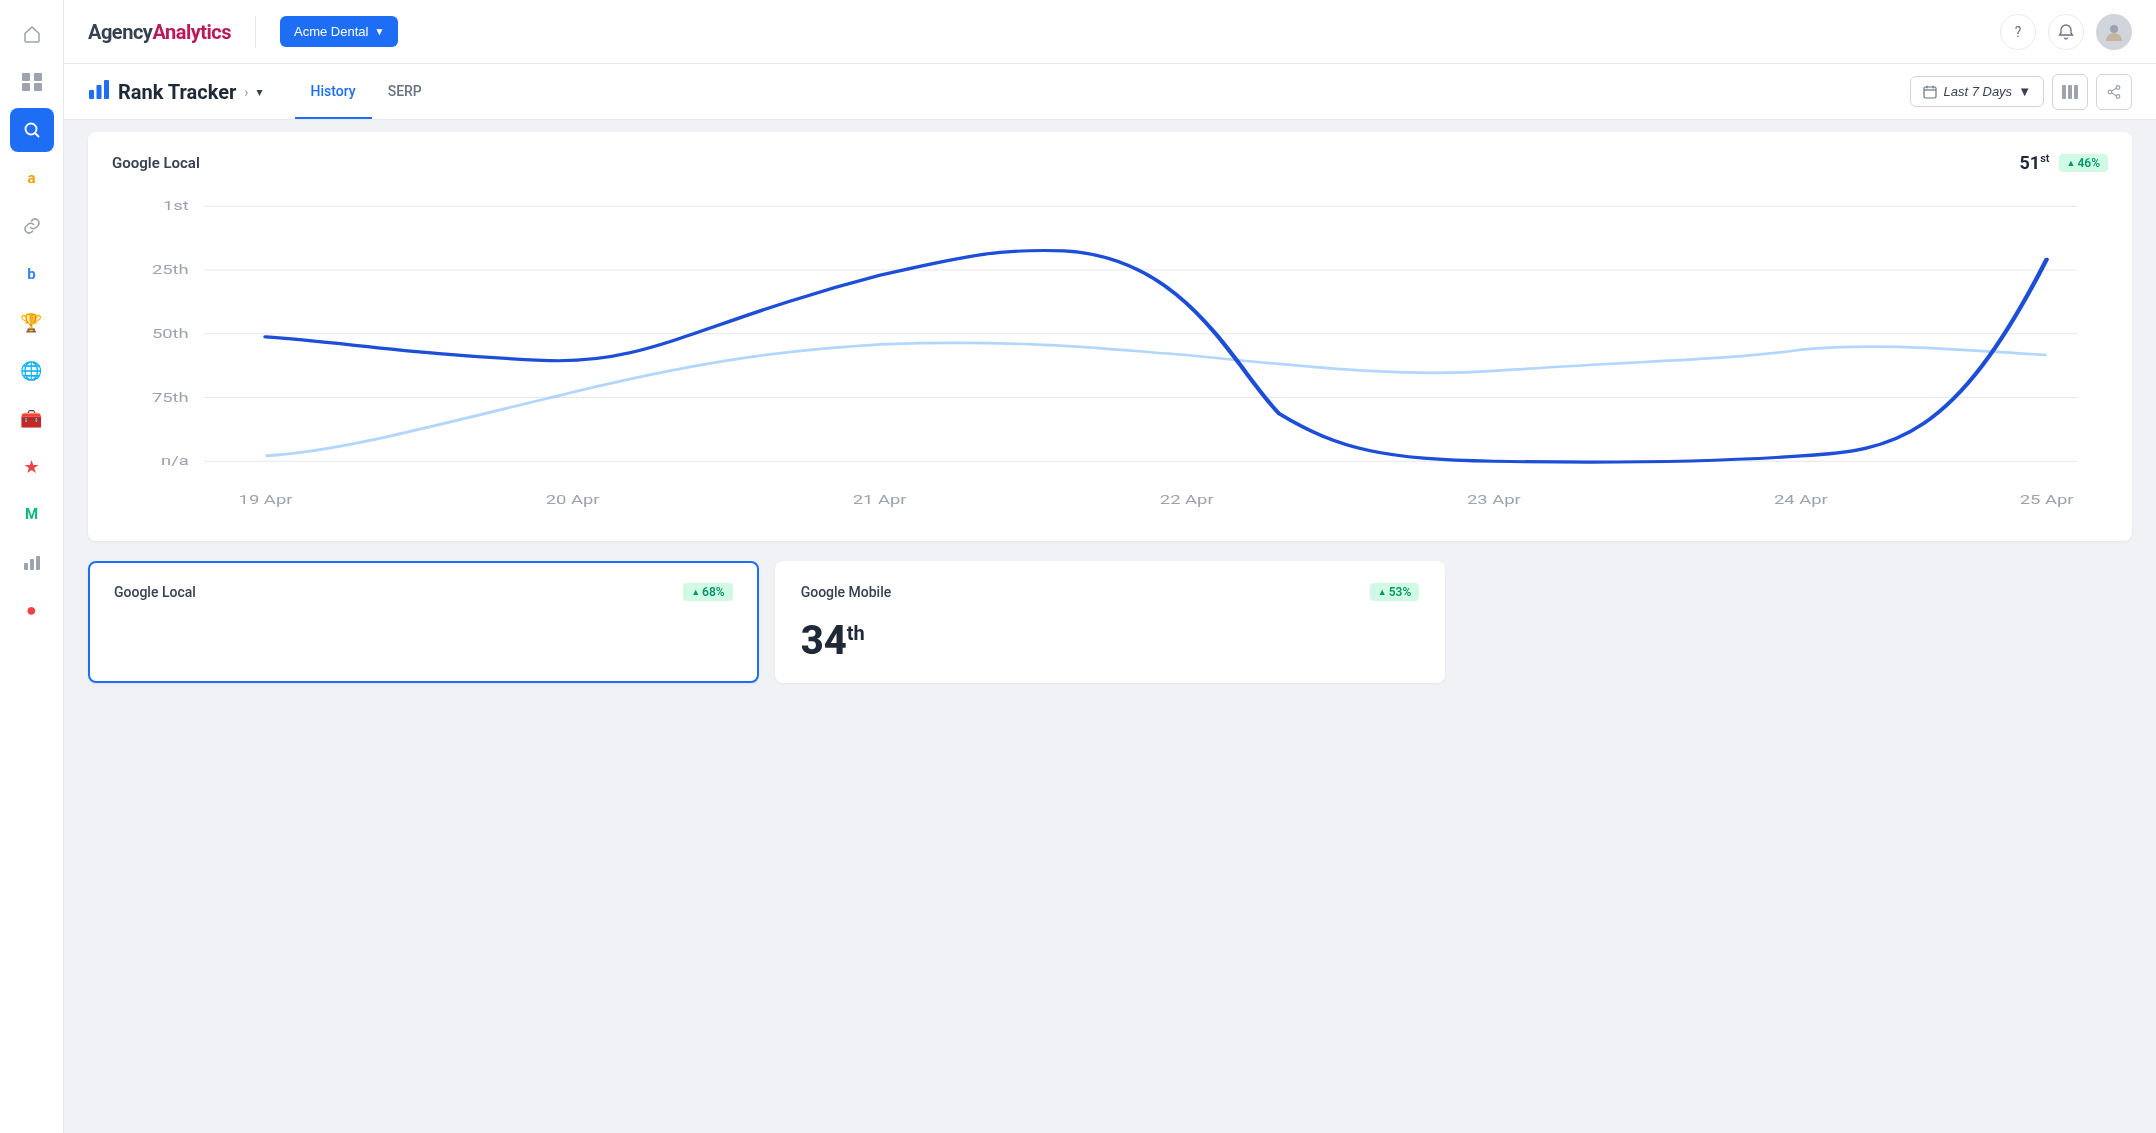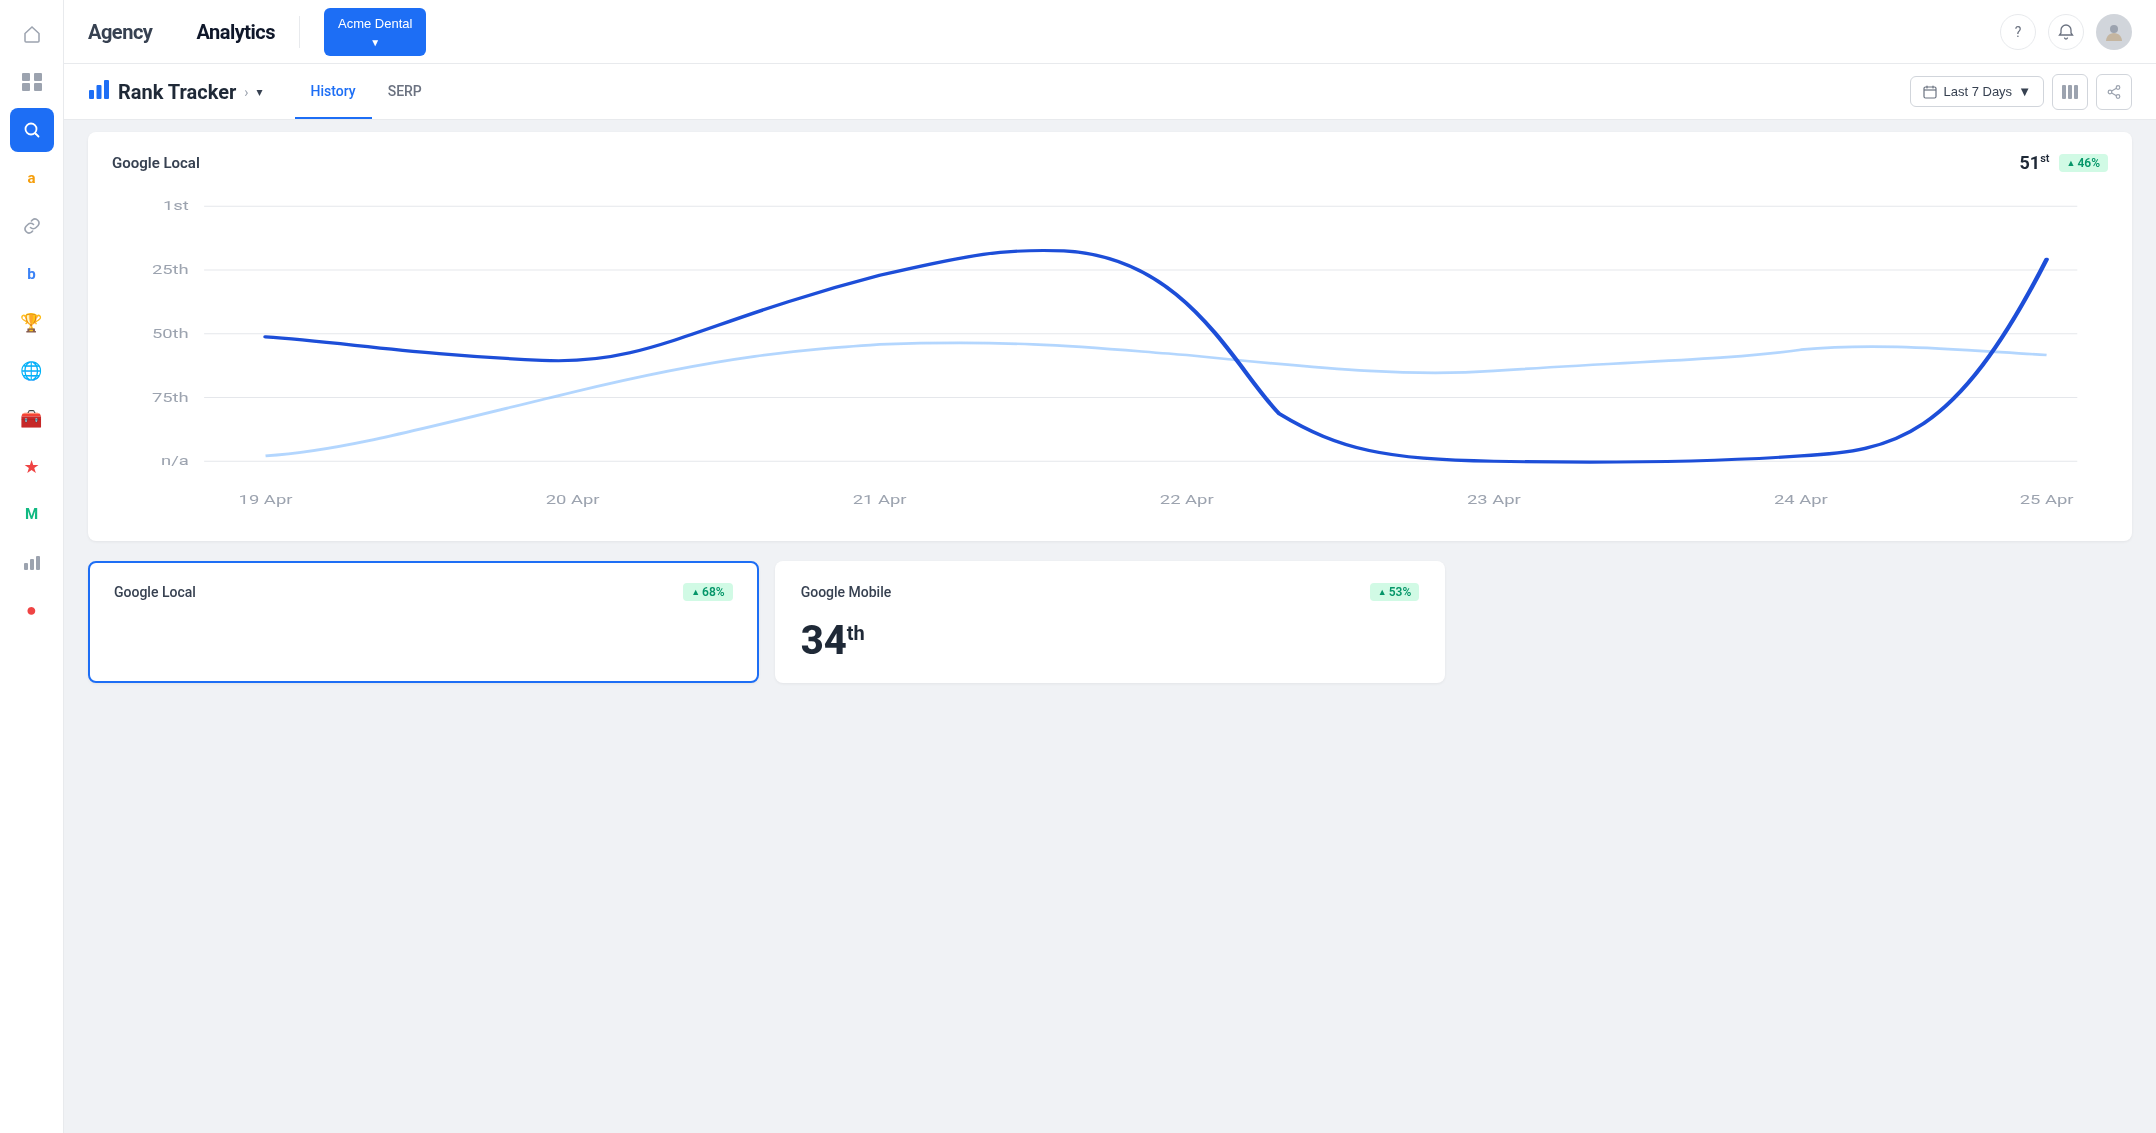--- a/index.html
+++ b/index.html
@@ -49,40 +49,39 @@
       height: 64px;
       gap: 16px;
     }
     .logo {
       font-size: 20px;
       font-weight: 700;
       color: #1d6ef5;
       letter-spacing: -0.5px;
     }
     .logo-agency { color: #374151; }
-    .logo-analytics { color: #0f172a; margin-left: 44px; }
+    .logo-analytics { color: #be185d; }
     .header-divider {
       width: 1px;
       height: 32px;
       background: #e8eaed;
       margin: 0 8px;
     }
     .client-btn {
       background: #1d6ef5;
       color: #fff;
       border: none;
       padding: 8px 14px;
       border-radius: 6px;
       font-size: 13px;
       font-weight: 500;
       cursor: pointer;
       display: flex;
       align-items: center;
       gap: 6px;
-      flex-direction: column;
     }
     .client-btn .chevron { font-size: 10px; }
     .header-right {
       margin-left: auto;
       display: flex;
       align-items: center;
       gap: 12px;
     }
     .icon-btn {
       width: 36px;
@@ -176,20 +175,21 @@
       background: #fff;
       padding: 7px 12px;
       border-radius: 6px;
       font-size: 13px;
       color: #374151;
       cursor: pointer;
       display: flex;
       align-items: center;
       gap: 6px;
       font-weight: 500;
+      font-style: italic;
     }
     .columns-btn, .share-btn {
       width: 36px;
       height: 36px;
       border: 1px solid #d1d5db;
       background: #fff;
       border-radius: 6px;
       display: flex;
       align-items: center;
       justify-content: center;

